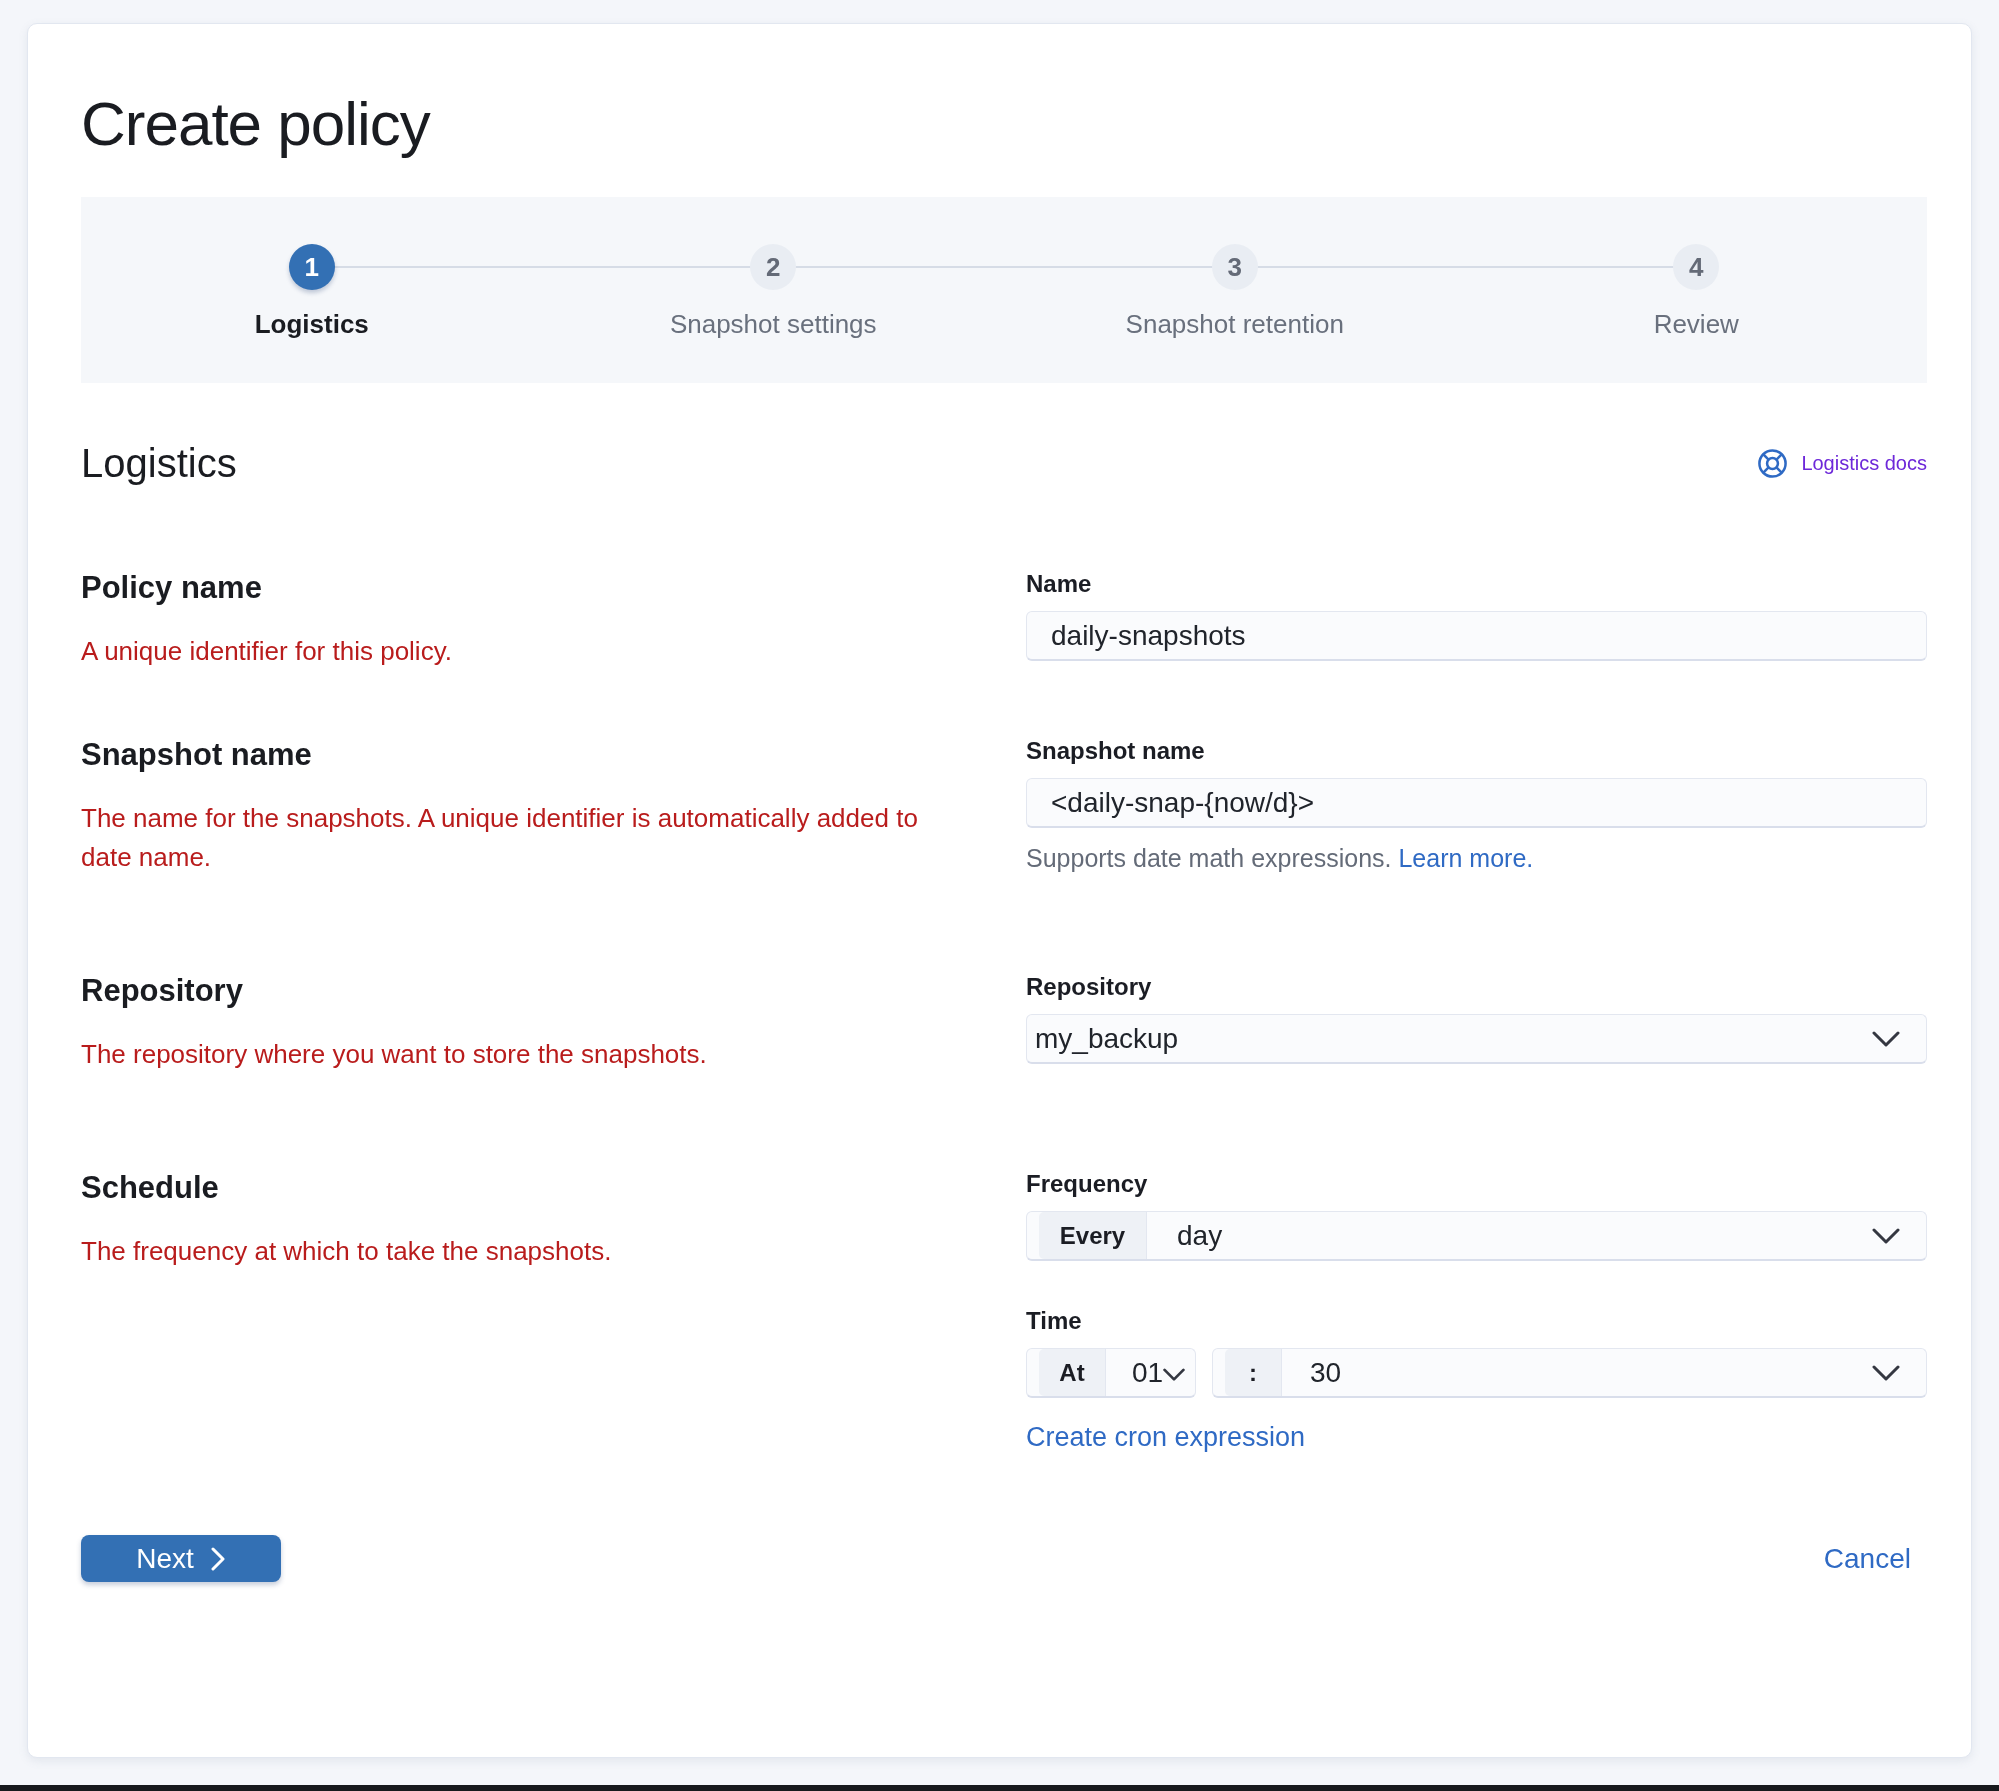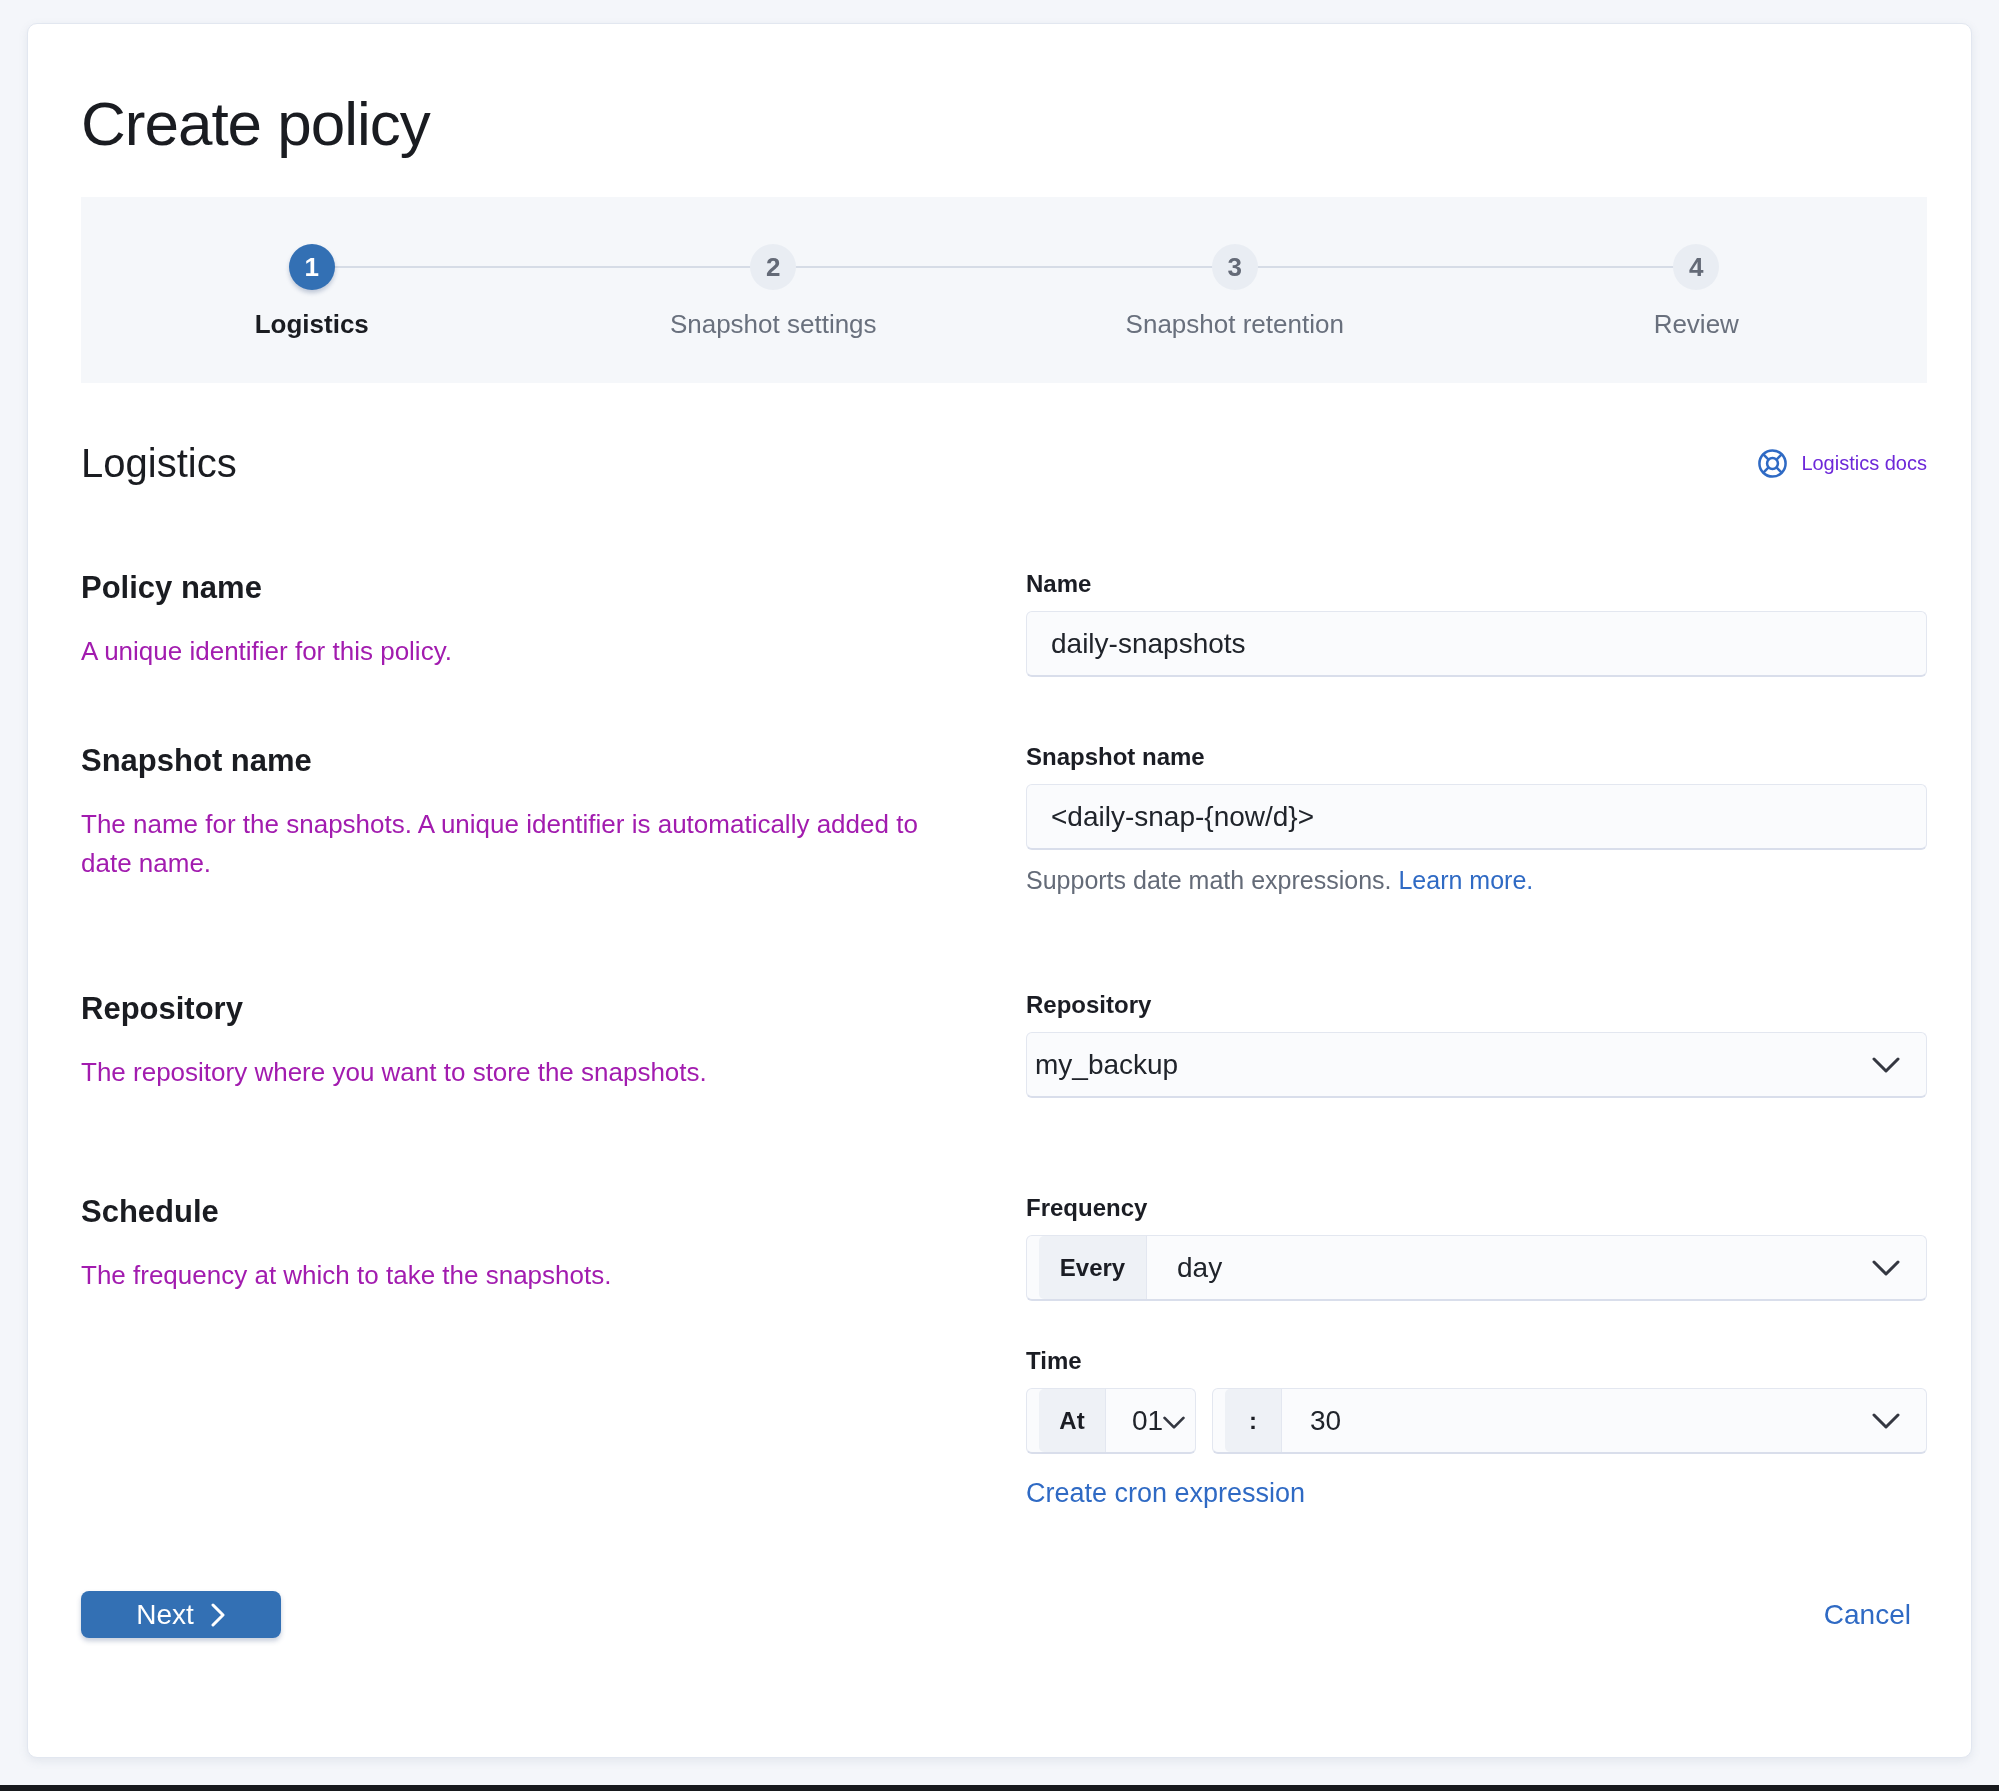--- a/index.html
+++ b/index.html
@@ -69,29 +69,29 @@
     color:#6d28d9; font-size:20px; cursor:pointer; text-decoration:none;
   }
   
   .form-row{
     display:grid;
     grid-template-columns:945px 1fr;
     margin-top:84px;
   }
   .row-desc .group-title{ font-size:31px; font-weight:600; color:#1a1c21; }
   .row-desc .group-text{
-    margin-top:26px; font-size:26px; line-height:39px; color:#a21caf;
+    margin-top:26px; font-size:26px; line-height:39px; color:#b91c1c;
     max-width:880px;
   }
   .field-label{
     font-size:24px; font-weight:600; color:#1b1d24; margin-bottom:13px;
     display:block;
   }
   .control{
-    height:66px; width:100%;
+    height:50px; width:100%;
     background:#fafbfd;
     border:1px solid #e3e7f0;
     border-bottom:2px solid #d9deeb;
     border-radius:6px;
     display:flex; align-items:center;
     font-size:28px; color:#20242b;
   }
   input.control{ padding:0 24px; outline:none; }
   .select{ cursor:pointer; position:relative; padding-left:8px; }
   .select .chev{ margin-left:auto; margin-right:26px; flex:none; }

